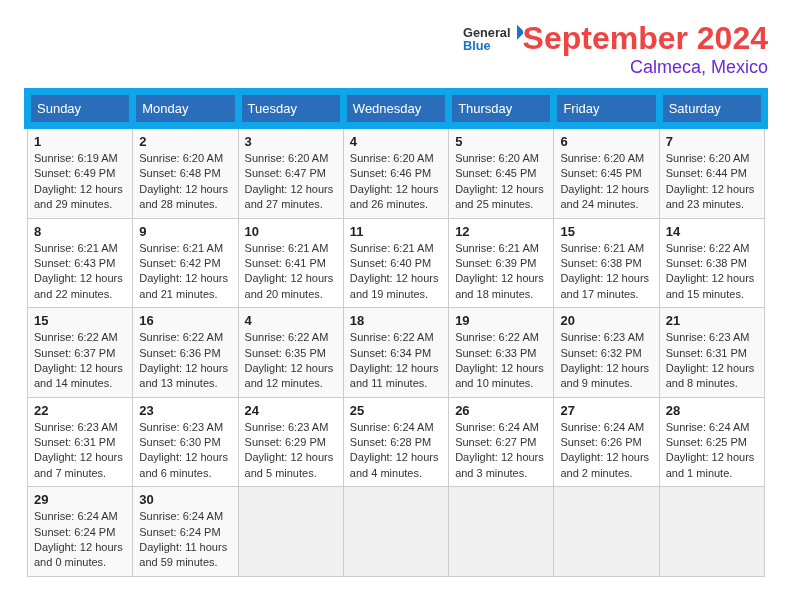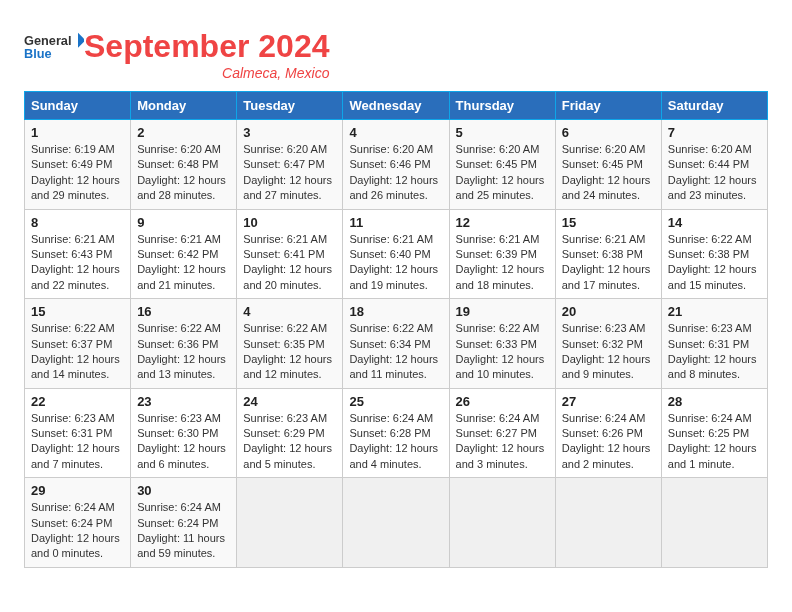--- a/index.html
+++ b/index.html
@@ -5,56 +5,54 @@
     * { box-sizing: border-box; margin: 0; padding: 0; }
     body {
       font-family: Arial, sans-serif;
       background: #fff;
       width: 792px;
       min-height: 612px;
       padding: 20px 24px 20px 24px;
     }
     .header {
       display: flex;
-      justify-content: flex-start;
+      justify-content: flex-end;
       align-items: flex-start;
       margin-bottom: 10px;
-      margin-top: 8px;
     }
     .logo {
       display: flex;
       align-items: center;
       gap: 4px;
     }
     .title-area {
       text-align: right;
     }
     .month-title {
       font-size: 32px;
       font-weight: bold;
       color: #ef4444;
     }
     .location {
-      font-size: 14px;
-      color: #ef4444;
-      font-style: italic;
+      font-size: 18px;
+      color: #6d28d9;
     }
     table {
       width: 100%;
       border-collapse: collapse;
       font-size: 11px;
     }
     thead tr th {
       background: #2a6ebb;
       color: #fff;
       padding: 6px 6px;
       font-size: 13px;
-      font-weight: bold;
+      font-weight: normal;
       text-align: left;
-      border: 1px solid #0ea5e9;
+      border: 7px solid #0ea5e9;
     }
     tbody tr td {
       border: 1px solid #ccc;
       vertical-align: top;
       padding: 5px 6px;
       width: calc(100% / 7);
       min-height: 80px;
       background: #fff;
     }
     tbody tr:nth-child(odd) td {

